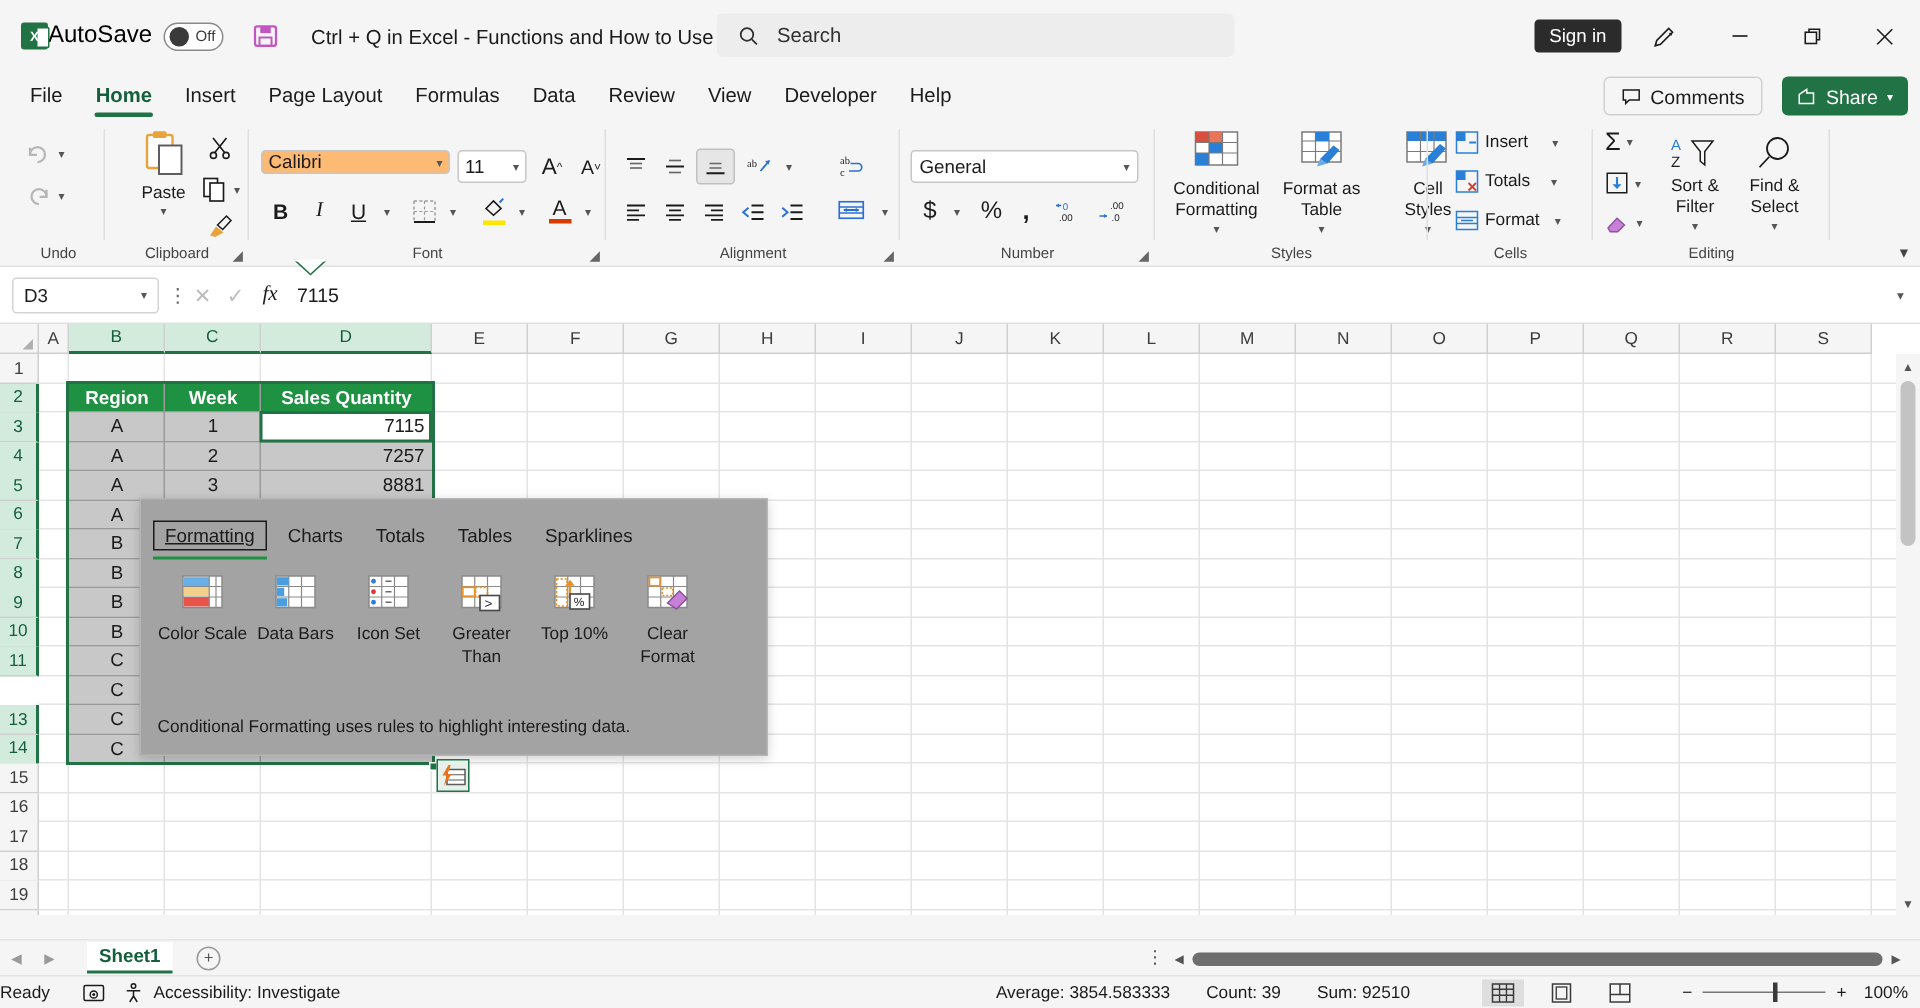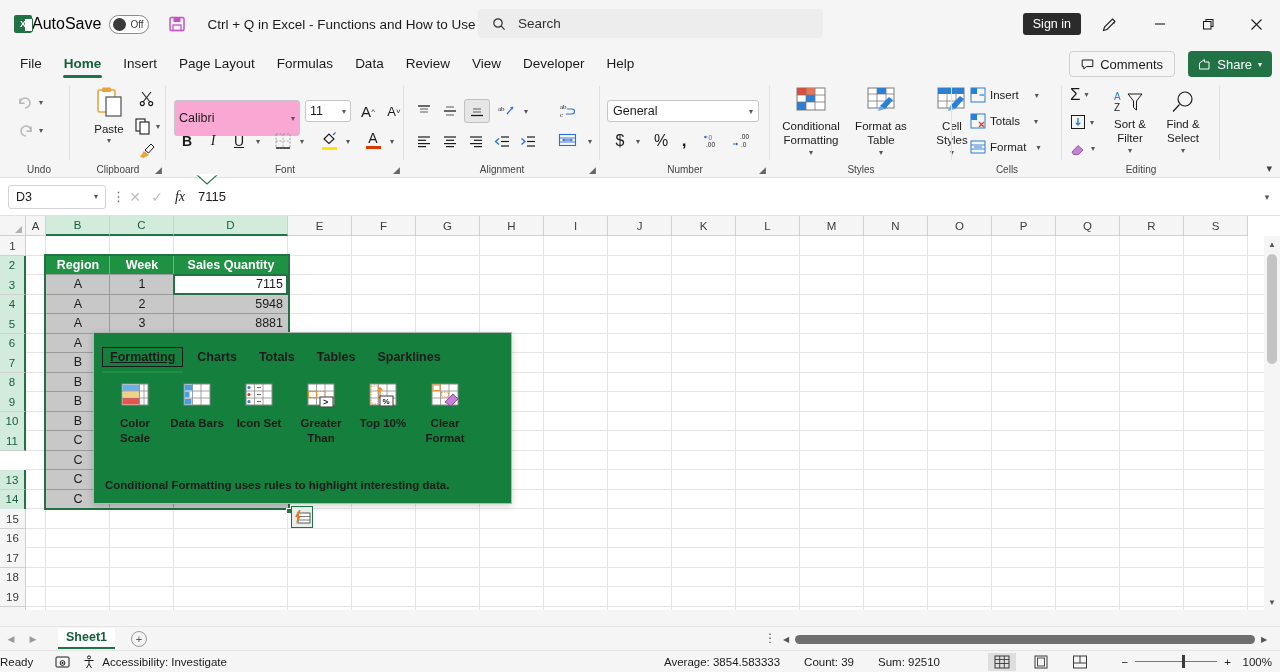--- a/index.html
+++ b/index.html
@@ -125,22 +125,22 @@
   
   #g-num { left: 600px; width: 170px; }
   
   #g-styles { left: 770px; width: 182px; }
   
   #g-cells { left: 952px; width: 110px; }
   
   #g-edit { left: 1062px; width: 158px; }
 
   .fontname {
-    position: absolute; left: 8px; top: 22px; width: 126px; height: 36px;
-    border: 1px solid #c6c6c6; background: #f9a8d4; border-radius: 3px;
+    position: absolute; left: 8px; top: 22px; width: 126px; height: 16px;
+    border: 1px solid #c6c6c6; background: #fdba74; border-radius: 3px;
     font-size: 12.5px; color: #1b1b1b; display: flex; align-items: center;
     padding: 0 4px; justify-content: space-between;
   }
   .fontsize {
     position: absolute; left: 139px; top: 22px; width: 46px; height: 22px;
     border: 1px solid #c6c6c6; background: #fff; border-radius: 3px;
     font-size: 12.5px; color: #1b1b1b; display: flex; align-items: center;
     padding: 0 4px; justify-content: space-between;
   }
   .numfmt {
@@ -227,23 +227,22 @@
     position: absolute; right: 0; top: 20px; bottom: 16px; width: 16px; background: #f5f5f5;
   }
   .vscroll .thumb { position: absolute; left: 3px; right: 3px; top: 18px; height: 110px; background: #c3c3c3; border-radius: 5px; }
   .vscroll .up, .vscroll .dn { position: absolute; left: 0; width: 16px; height: 16px; color: #555; font-size: 8px; display:flex; align-items:center; justify-content:center; }
   .vscroll .up { top: 0; } .vscroll .dn { bottom: 0; }
   .hscroll-zone { position: absolute; left: 0; right: 0; bottom: 0; height: 16px; background: #f5f5f5; }
 
   
   .qa {
     position: absolute; left: 93px; top: 332px; width: 419px; height: 172px;
-    background: #15803d; border: 1px solid #b5b5b5; box-shadow: 0 2px 7px rgba(0,0,0,.18);
+    background: #a3a3a3; border: 1px solid #b5b5b5; box-shadow: 0 2px 7px rgba(0,0,0,.18);
     z-index: 40;
-    font-weight: bold;
   }
   .qa-tabs { display: flex; align-items: flex-start; padding: 14px 0 0 8px; gap: 0; }
   .qa-tab {
     font-size: 12.5px; color: #1b1b1b; padding: 3px 8px; margin-right: 6px;
     position: relative; white-space: nowrap;
   }
   .qa-tab u { text-decoration: underline; }
   .qa-tab.active { border: 1px solid #1b1b1b; padding: 2px 7px; }
   .qa-tab.active::after {
     content: ""; position: absolute; left: -1px; right: -1px; bottom: -7px;
@@ -873,21 +872,21 @@
         <div class="gline-h" style="top: 350px;"></div>
         <div class="gline-h" style="top: 369.5px;"></div>
         <div class="cell hdr" style="left: 20px; width: 64px; top: 19.5px; height: 18.5px;">Region</div>
         <div class="cell hdr" style="left: 84px; width: 64px; top: 19.5px; height: 18.5px;">Week</div>
         <div class="cell hdr" style="left: 148px; width: 114px; top: 19.5px; height: 18.5px;">Sales Quantity</div>
         <div class="cell datasel ctr" style="left: 20px; width: 64px; top: 39px; height: 18.5px;">A</div>
         <div class="cell datasel ctr" style="left: 84px; width: 64px; top: 39px; height: 18.5px;">1</div>
         <div class="cell active right" style="left: 148px; width: 114px; top: 39px; height: 18.5px;">7115</div>
         <div class="cell datasel ctr" style="left: 20px; width: 64px; top: 58.5px; height: 18.5px;">A</div>
         <div class="cell datasel ctr" style="left: 84px; width: 64px; top: 58.5px; height: 18.5px;">2</div>
-        <div class="cell datasel right" style="left: 148px; width: 114px; top: 58.5px; height: 18.5px;">5948</div>
+        <div class="cell datasel right" style="left: 148px; width: 114px; top: 58.5px; height: 18.5px;">7257</div>
         <div class="cell datasel ctr" style="left: 20px; width: 64px; top: 78px; height: 18.5px;">A</div>
         <div class="cell datasel ctr" style="left: 84px; width: 64px; top: 78px; height: 18.5px;">3</div>
         <div class="cell datasel right" style="left: 148px; width: 114px; top: 78px; height: 18.5px;">8881</div>
         <div class="cell datasel ctr" style="left: 20px; width: 64px; top: 97.5px; height: 18.5px;">A</div>
         <div class="cell datasel ctr" style="left: 84px; width: 64px; top: 97.5px; height: 18.5px;"></div>
         <div class="cell datasel right" style="left: 148px; width: 114px; top: 97.5px; height: 18.5px;"></div>
         <div class="cell datasel ctr" style="left: 20px; width: 64px; top: 117px; height: 18.5px;">B</div>
         <div class="cell datasel ctr" style="left: 84px; width: 64px; top: 117px; height: 18.5px;"></div>
         <div class="cell datasel right" style="left: 148px; width: 114px; top: 117px; height: 18.5px;"></div>
         <div class="cell datasel ctr" style="left: 20px; width: 64px; top: 136.5px; height: 18.5px;">B</div>

